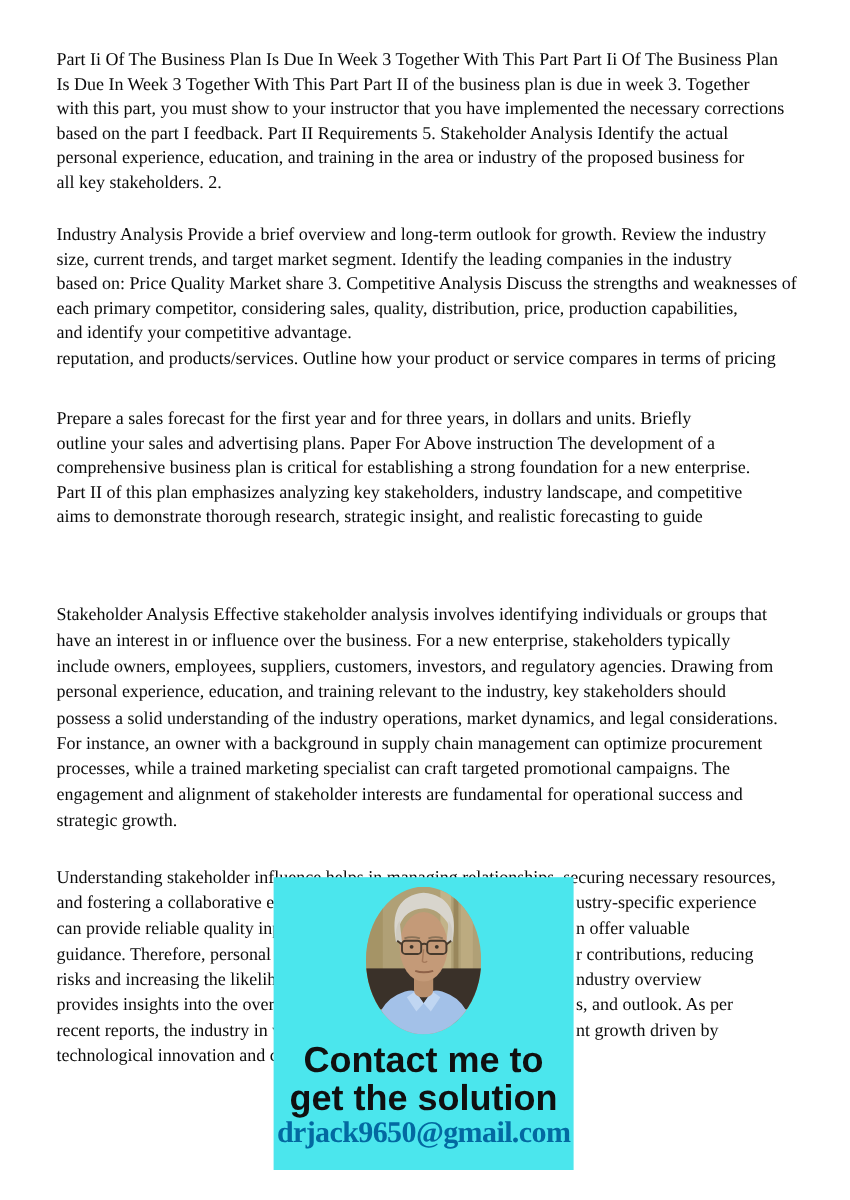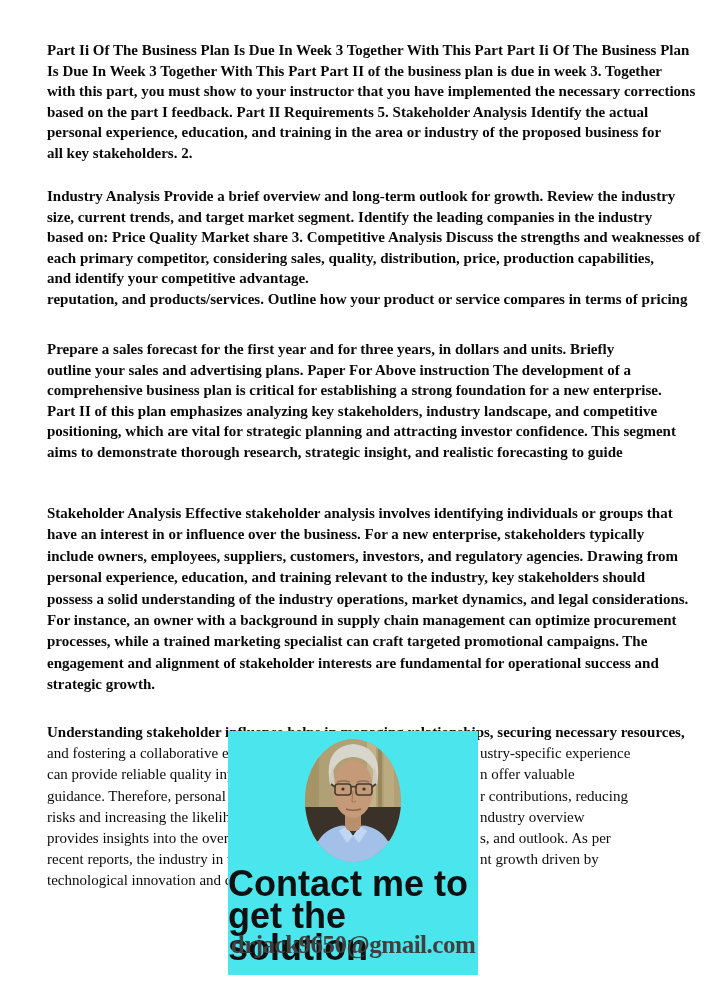--- a/index.html
+++ b/index.html
@@ -15,21 +15,21 @@
     position:absolute;
     left:47px;
     width:645px;
     font-size:15px;
   }
   .p1 { top:40px;  line-height:20.6px; }
   .p2 { top:186px; line-height:20.6px; }
   .p3 { top:339px; line-height:20.6px; }
   .p4 { top:503px; line-height:21.4px; }
   .p5 { top:722px; line-height:21.2px; }
-  .line { white-space:nowrap;font-weight:bold; }
+  .line { white-space:nowrap; }
   .frag-row { position:relative; white-space:nowrap; }
   .frag-right { position:absolute; left:433px; top:0; white-space:nowrap; }
 
   
   .promo-card {
     position:absolute;
     left:228px; top:731px;
     width:250px; height:244px;
     background:#4BE6ED;
     z-index:5;
@@ -37,35 +37,36 @@
   .portrait-oval {
     position:absolute;
     left:77px; top:8px;
     width:96px; height:123px;
     border-radius:50%;
     overflow:hidden;
   }
   .card-heading {
     position:absolute;
     top:137px; left:0; right:0;
+    text-align:center;
     font-family:"Liberation Sans", sans-serif;
     font-weight:bold;
-    font-size:36px;
+    font-size:30px;
     line-height:32px;
     color:#101010;
   }
   .card-email {
     position:absolute;
     top:200px; left:0; right:0;
     text-align:center;
     font-family:"Liberation Serif", serif;
     font-weight:bold;
     font-size:25px;
     letter-spacing:-0.5px;
-    color:#404040;
+    color:#0369a1;
   }
 </style>
 </head>
 <body>
 
 <div>
 
   <div class="para p1">
     <div class="line">Part Ii Of The Business Plan Is Due In Week 3 Together With This Part Part Ii Of The Business Plan</div>
     <div class="line">Is Due In Week 3 Together With This Part Part II of the business plan is due in week 3. Together</div>
@@ -82,21 +83,20 @@
     <div class="line">each primary competitor, considering sales, quality, distribution, price, production capabilities,</div>
     <div class="line">and identify your competitive advantage.</div>
     <div class="line">reputation, and products/services. Outline how your product or service compares in terms of pricing</div>
   </div>
 
   <div class="para p3">
     <div class="line">Prepare a sales forecast for the first year and for three years, in dollars and units. Briefly</div>
     <div class="line">outline your sales and advertising plans. Paper For Above instruction The development of a</div>
     <div class="line">comprehensive business plan is critical for establishing a strong foundation for a new enterprise.</div>
     <div class="line">Part II of this plan emphasizes analyzing key stakeholders, industry landscape, and competitive</div>
-    <div class="line">positioning, which are vital for strategic planning and attracting investor confidence. This segment</div>
     <div class="line">aims to demonstrate thorough research, strategic insight, and realistic forecasting to guide</div>
   </div>
 
   <div class="para p4">
     <div class="line">Stakeholder Analysis Effective stakeholder analysis involves identifying individuals or groups that</div>
     <div class="line">have an interest in or influence over the business. For a new enterprise, stakeholders typically</div>
     <div class="line">include owners, employees, suppliers, customers, investors, and regulatory agencies. Drawing from</div>
     <div class="line">personal experience, education, and training relevant to the industry, key stakeholders should</div>
     <div class="line">possess a solid understanding of the industry operations, market dynamics, and legal considerations.</div>
     <div class="line">For instance, an owner with a background in supply chain management can optimize procurement</div>

